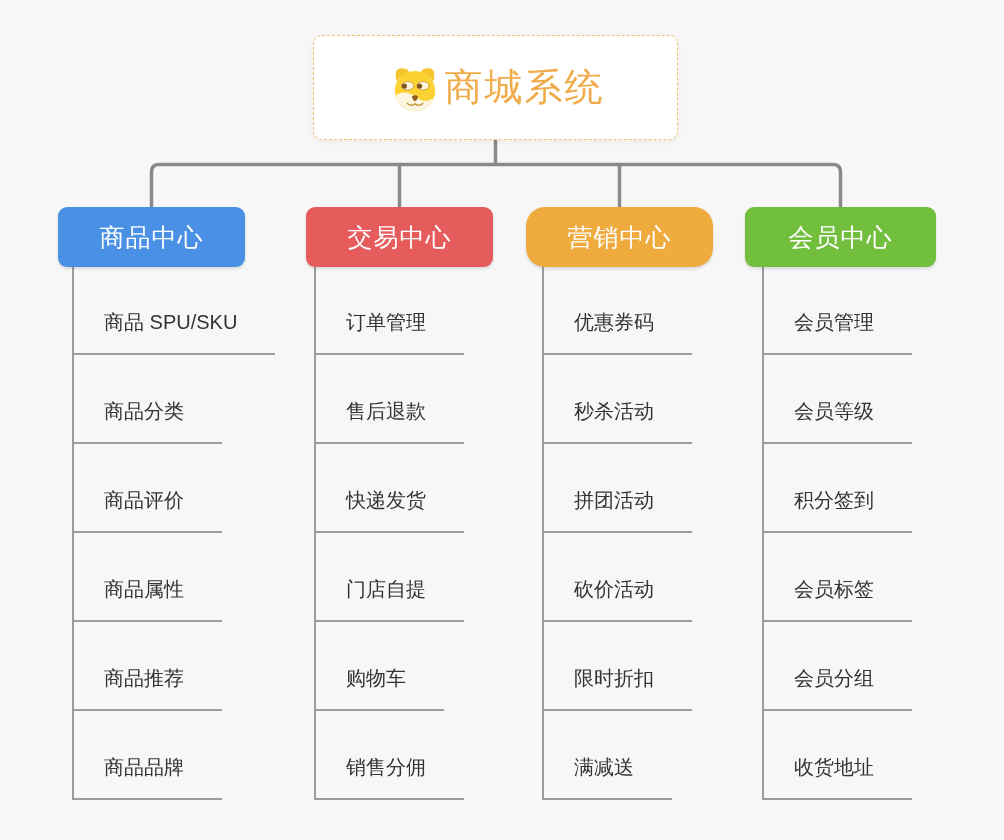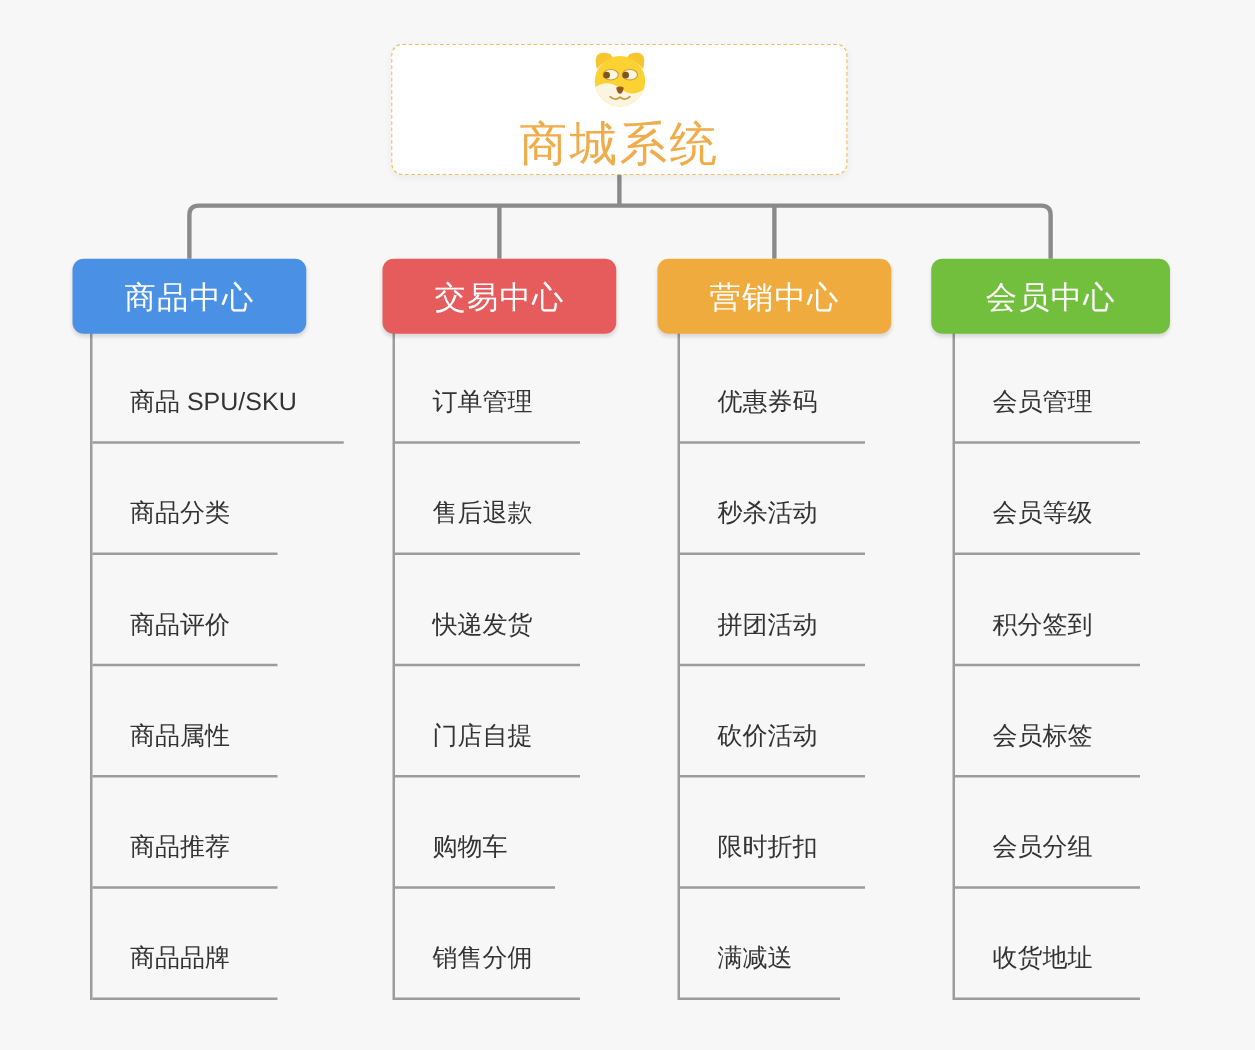--- a/index.html
+++ b/index.html
@@ -33,21 +33,20 @@
     background: #ffffff;
     border: 1px dashed #efc06a;
     border-radius: 9px;
     box-shadow: 0 2px 6px rgba(0,0,0,0.05);
     display: flex;
     align-items: center;
     justify-content: center;
     gap: 2px;
     box-sizing: border-box;
     z-index: 3;
-    flex-direction: column;
   }
   .root-title {
     font-size: 38px;
     letter-spacing: 2px;
     color: #f0ac4b;
     white-space: nowrap;
   }
   .doge { width: 56px; height: 53px; flex: 0 0 auto; }
   
   .branch {
@@ -60,21 +59,21 @@
     justify-content: center;
     color: #ffffff;
     font-size: 25px;
     letter-spacing: 1px;
     box-shadow: 0 2px 3px rgba(0,0,0,0.12);
     z-index: 2;
     white-space: nowrap;
   }
   .b1 { left: 58px;  width: 187px; }
   .b2 { left: 306px; width: 187px; }
-  .b3 { left: 526px; width: 187px; }
+  .b3 { left: 526px; width: 187px; border-radius: 19px; }
   .b4 { left: 745px; width: 191px; }
   
   .col {
     position: absolute;
     top: 266px;
     height: 534px;
     border-left: 2px solid #9c9c9c;
     z-index: 1;
   }
   .c1 { left: 72px; }

